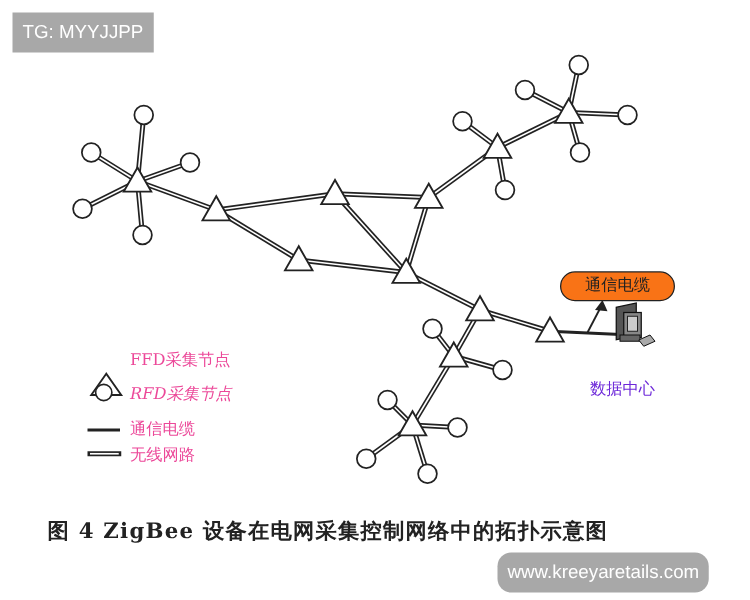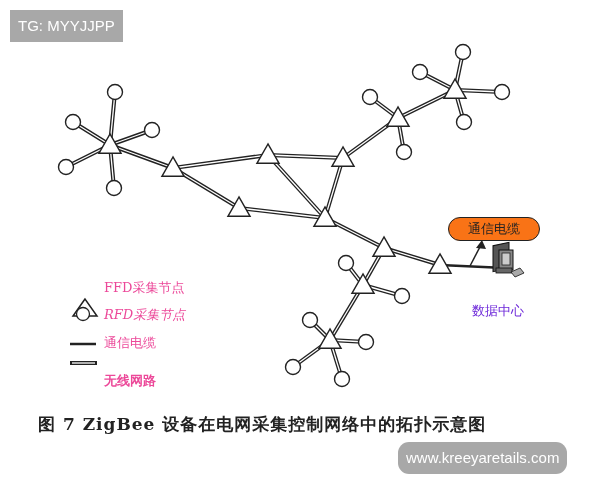--- a/index.html
+++ b/index.html
@@ -135,20 +135,20 @@
     <line x1="70" y1="363" x2="97" y2="363" stroke="#222" stroke-width="4"></line>
     <line x1="72" y1="363" x2="95" y2="363" stroke="#fff" stroke-width="1.3"></line>
   </g>
 </svg>
 
 <div class="wm wm-top">TG: MYYJJPP</div>
 
 <div class="legend-label" style="left:104px;top:279px;">FFD采集节点</div>
 <div class="legend-label" style="left:104px;top:306px;font-style:italic;">RFD采集节点</div>
 <div class="legend-label" style="left:104px;top:334px;">通信电缆</div>
-<div class="legend-label" style="left:104px;top:372px;font-weight:bold;">无线网路</div>
+<div class="legend-label" style="left:104px;top:355px;">无线网路</div>
 
 <div class="cable-box">通信电缆</div>
 <div class="dc-label">数据中心</div>
 
-<div class="caption">图 7   ZigBee 设备在电网采集控制网络中的拓扑示意图</div>
+<div class="caption">图 4   ZigBee 设备在电网采集控制网络中的拓扑示意图</div>
 
 <div class="wm wm-bottom">www.kreeyaretails.com</div>
 
 </body></html>

